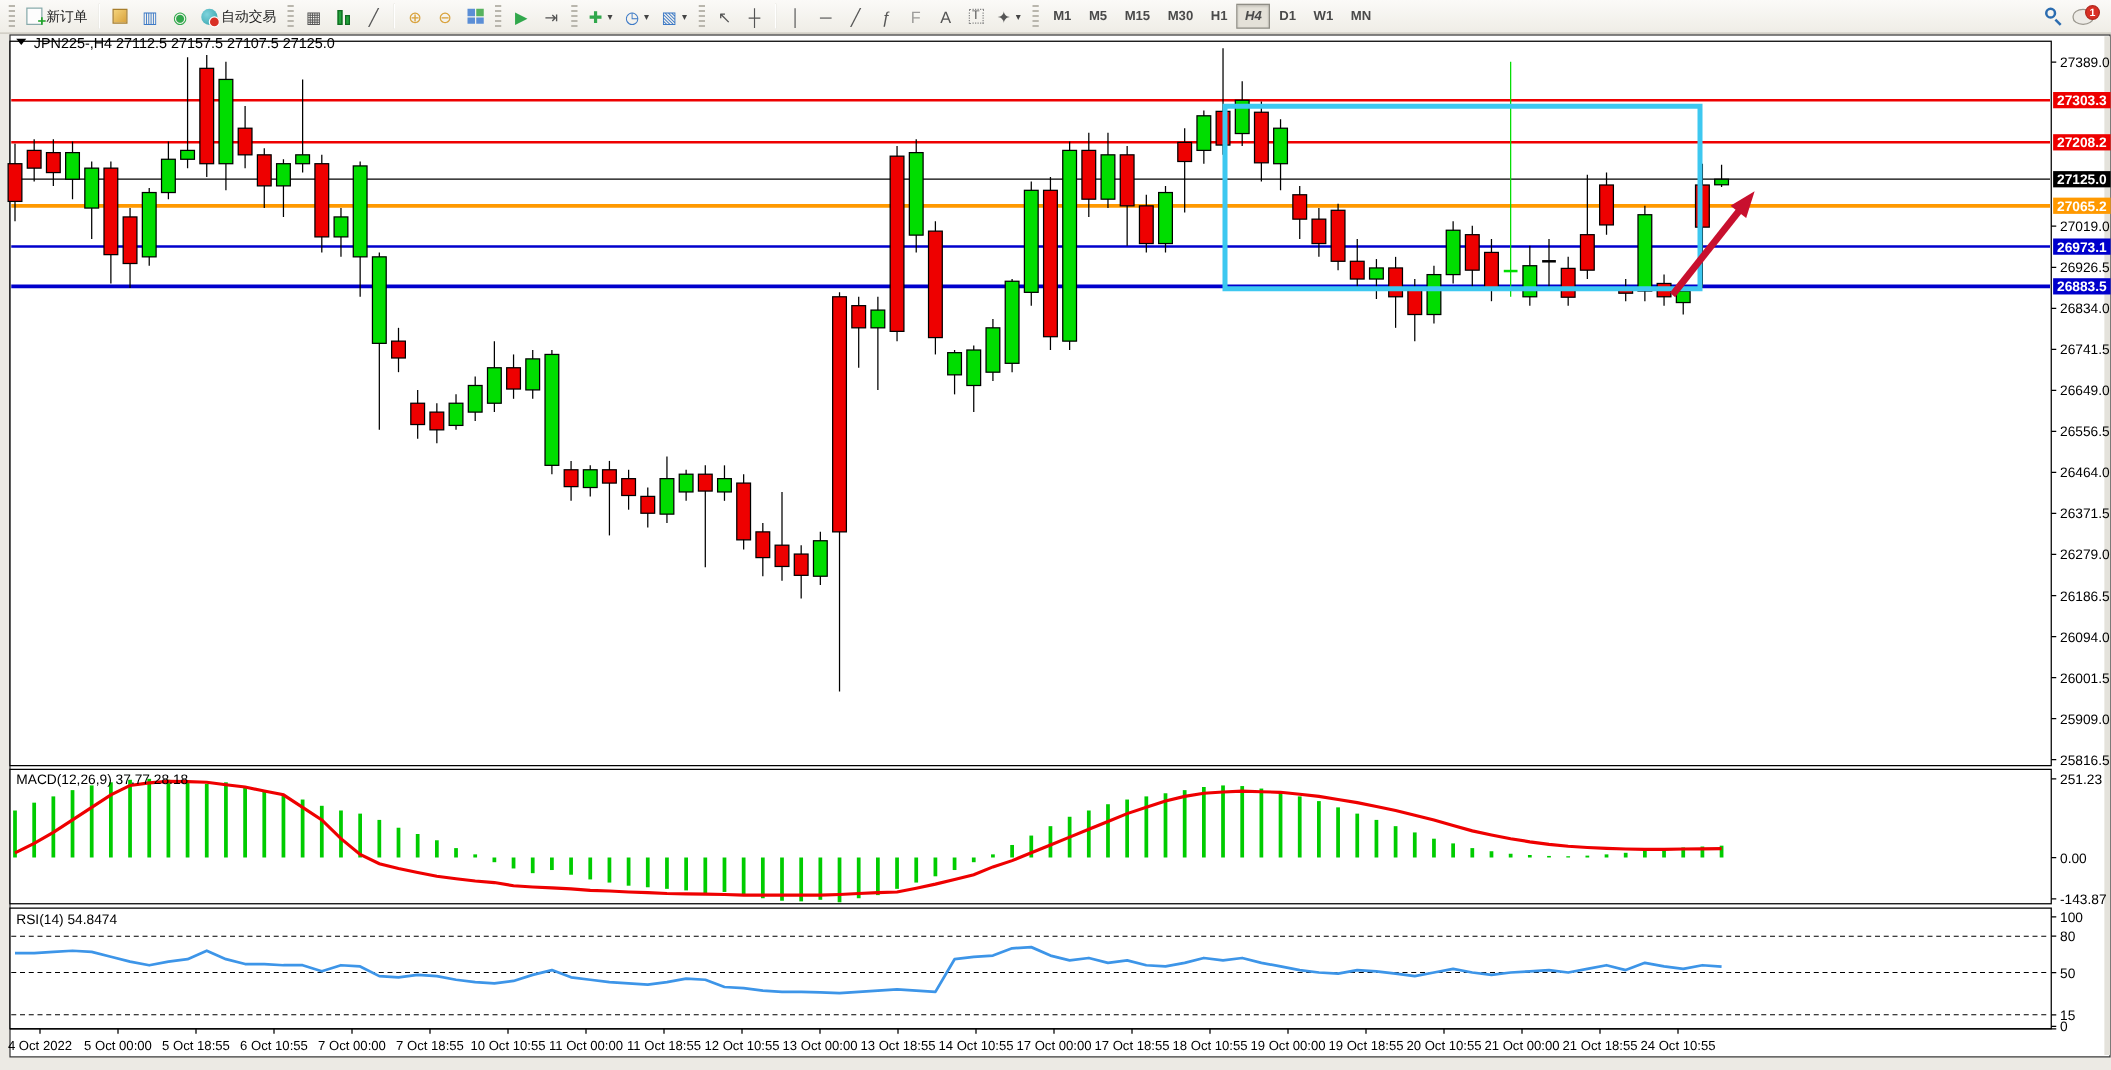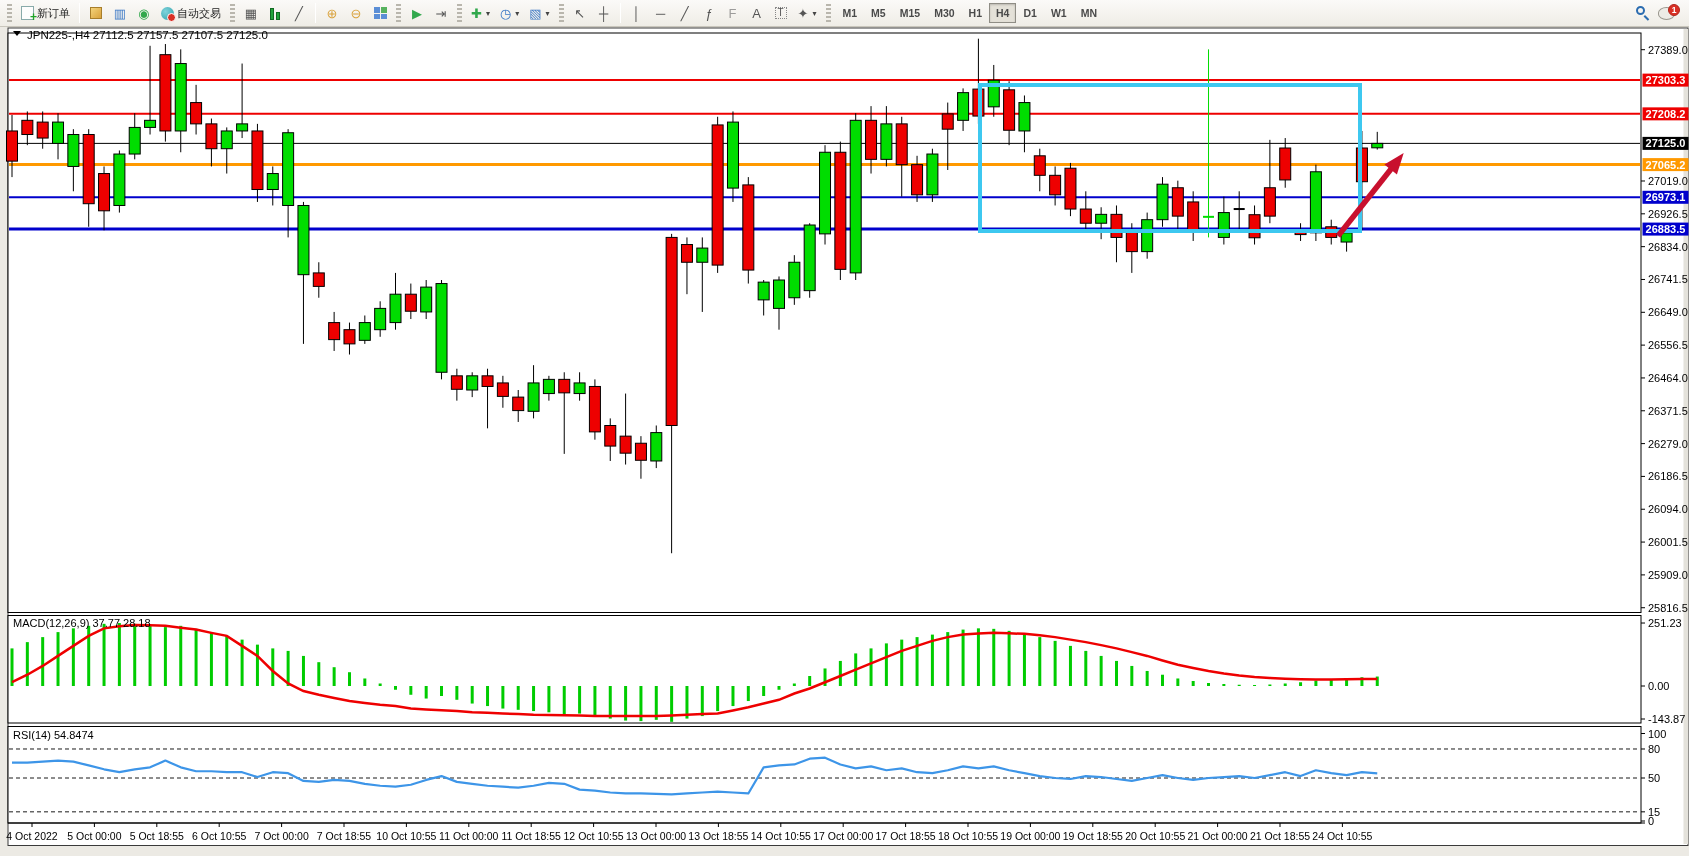--- a/index.html
+++ b/index.html
@@ -14,21 +14,21 @@
                flex:none; }
   .tb-sep { width:1px; height:20px; background:#C4C1B8; border-right:1px solid #FFF; margin:0 3px; flex:none; }
   .tb-btn { height:22px; min-width:22px; display:flex; align-items:center; justify-content:center;
             gap:3px; padding:0 3px; border:1px solid transparent; border-radius:2px;
             font-size:11px; color:#222; cursor:default; flex:none; }
   .glyph { font-size:13px; line-height:1; }
   .gold { color:#D9A23C; } .blue { color:#3C79C6; } .green { color:#31A84C; } .dim { color:#555; }
   .drop { font-size:8px; color:#444; margin-left:1px; }
   .tf-btn { height:20px; padding:0 6px; display:flex; align-items:center; font-size:10.5px;
             font-weight:bold; color:#4a4a4a; border:1px solid transparent; flex:none; }
-  .tf-btn.active { border:1px solid #8F8D85; background:#E4E1D8; box-shadow:inset 0 1px 2px rgba(0,0,0,.18); }
+  .tf-btn.active { border:1px solid #8F8D85; background:#E4E1D8; box-shadow:inset 0 1px 2px rgba(0,0,0,.18);font-style:italic; }
   #tb-right { margin-left:auto; display:flex; align-items:center; gap:8px; padding-right:10px; }
   .magnifier { position:relative; width:14px; height:14px; }
   .magnifier .lens { position:absolute; left:0; top:0; width:9px; height:9px; border:2px solid #2B6CB0; border-radius:50%; }
   .magnifier .handle { position:absolute; left:9px; top:9px; width:6px; height:2px; background:#2B6CB0; transform:rotate(45deg); transform-origin:0 0; }
   .chatbub { position:relative; width:17px; height:13px; background:#EDEBE6; border:1px solid #9A978E; border-radius:50% / 45%; }
   .chatbub .badge { position:absolute; right:-6px; top:-4px; min-width:12px; height:12px; border-radius:50%;
                     background:#D93025; color:#fff; font-size:8.5px; font-weight:bold; display:flex;
                     align-items:center; justify-content:center; border:1px solid #B1261D; }
   
   .doc-ic { position:relative; width:13px; height:14px; background:#FDFDFD; border:1px solid #8aa; }

